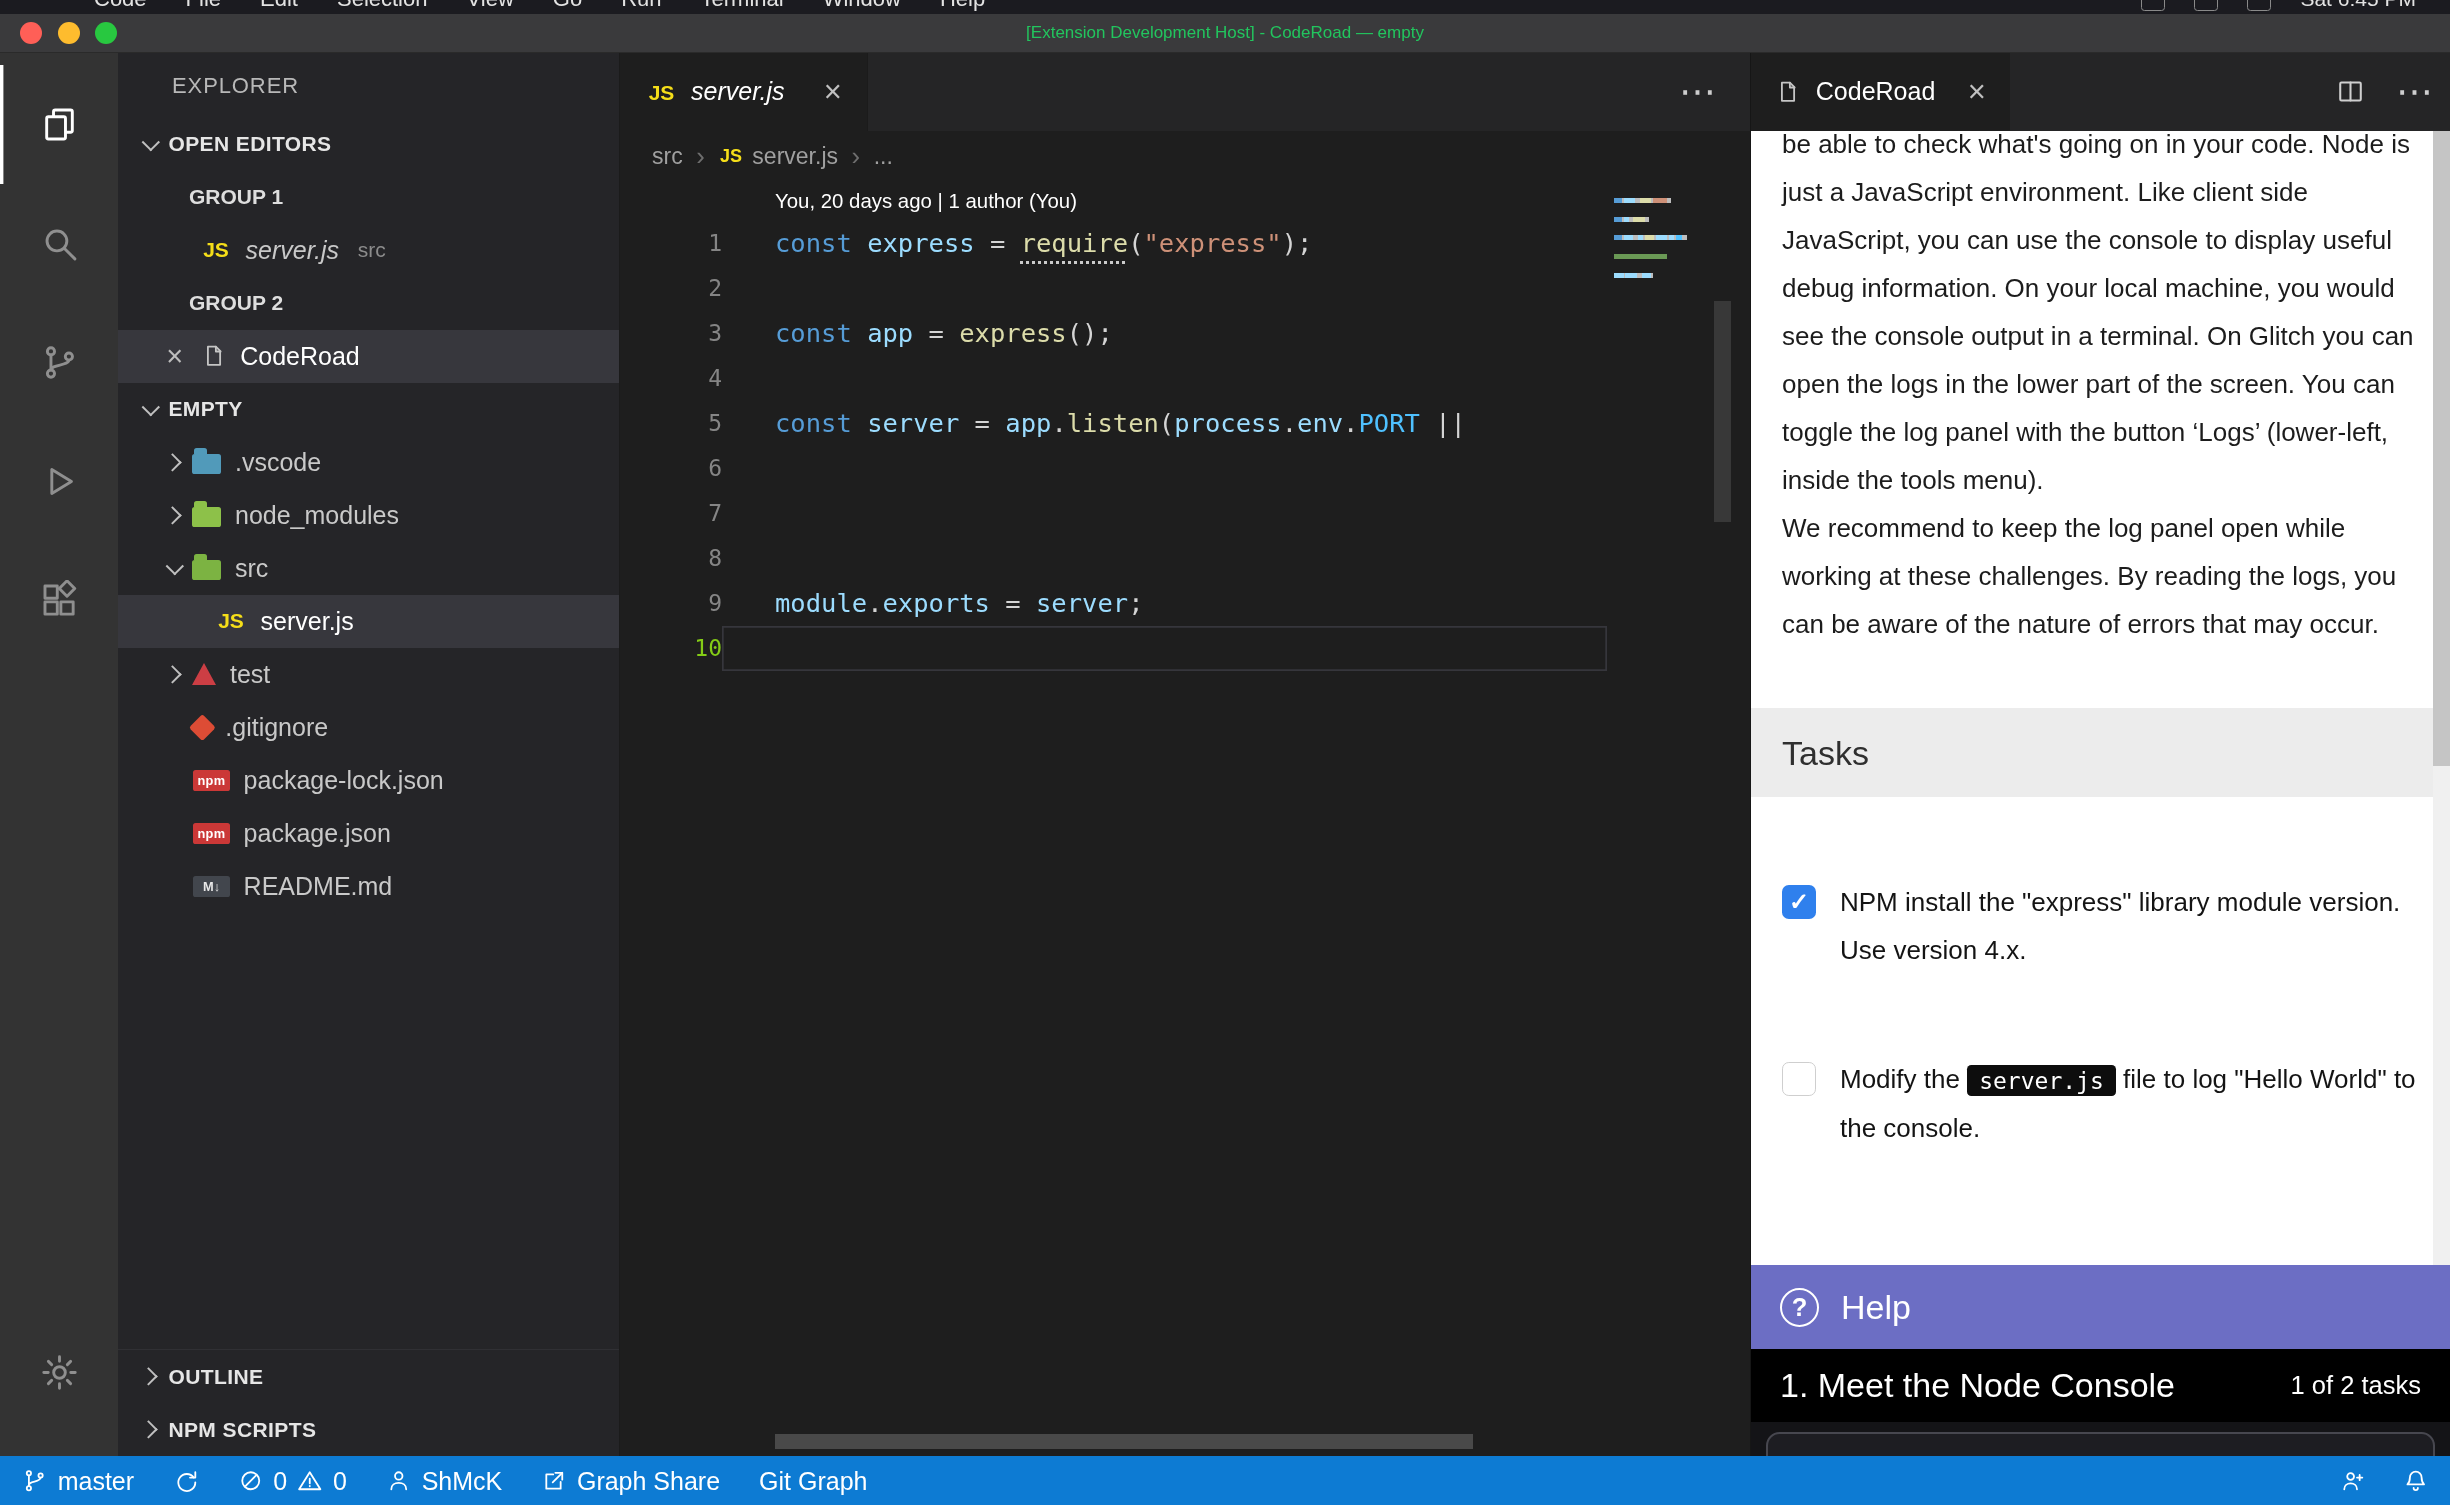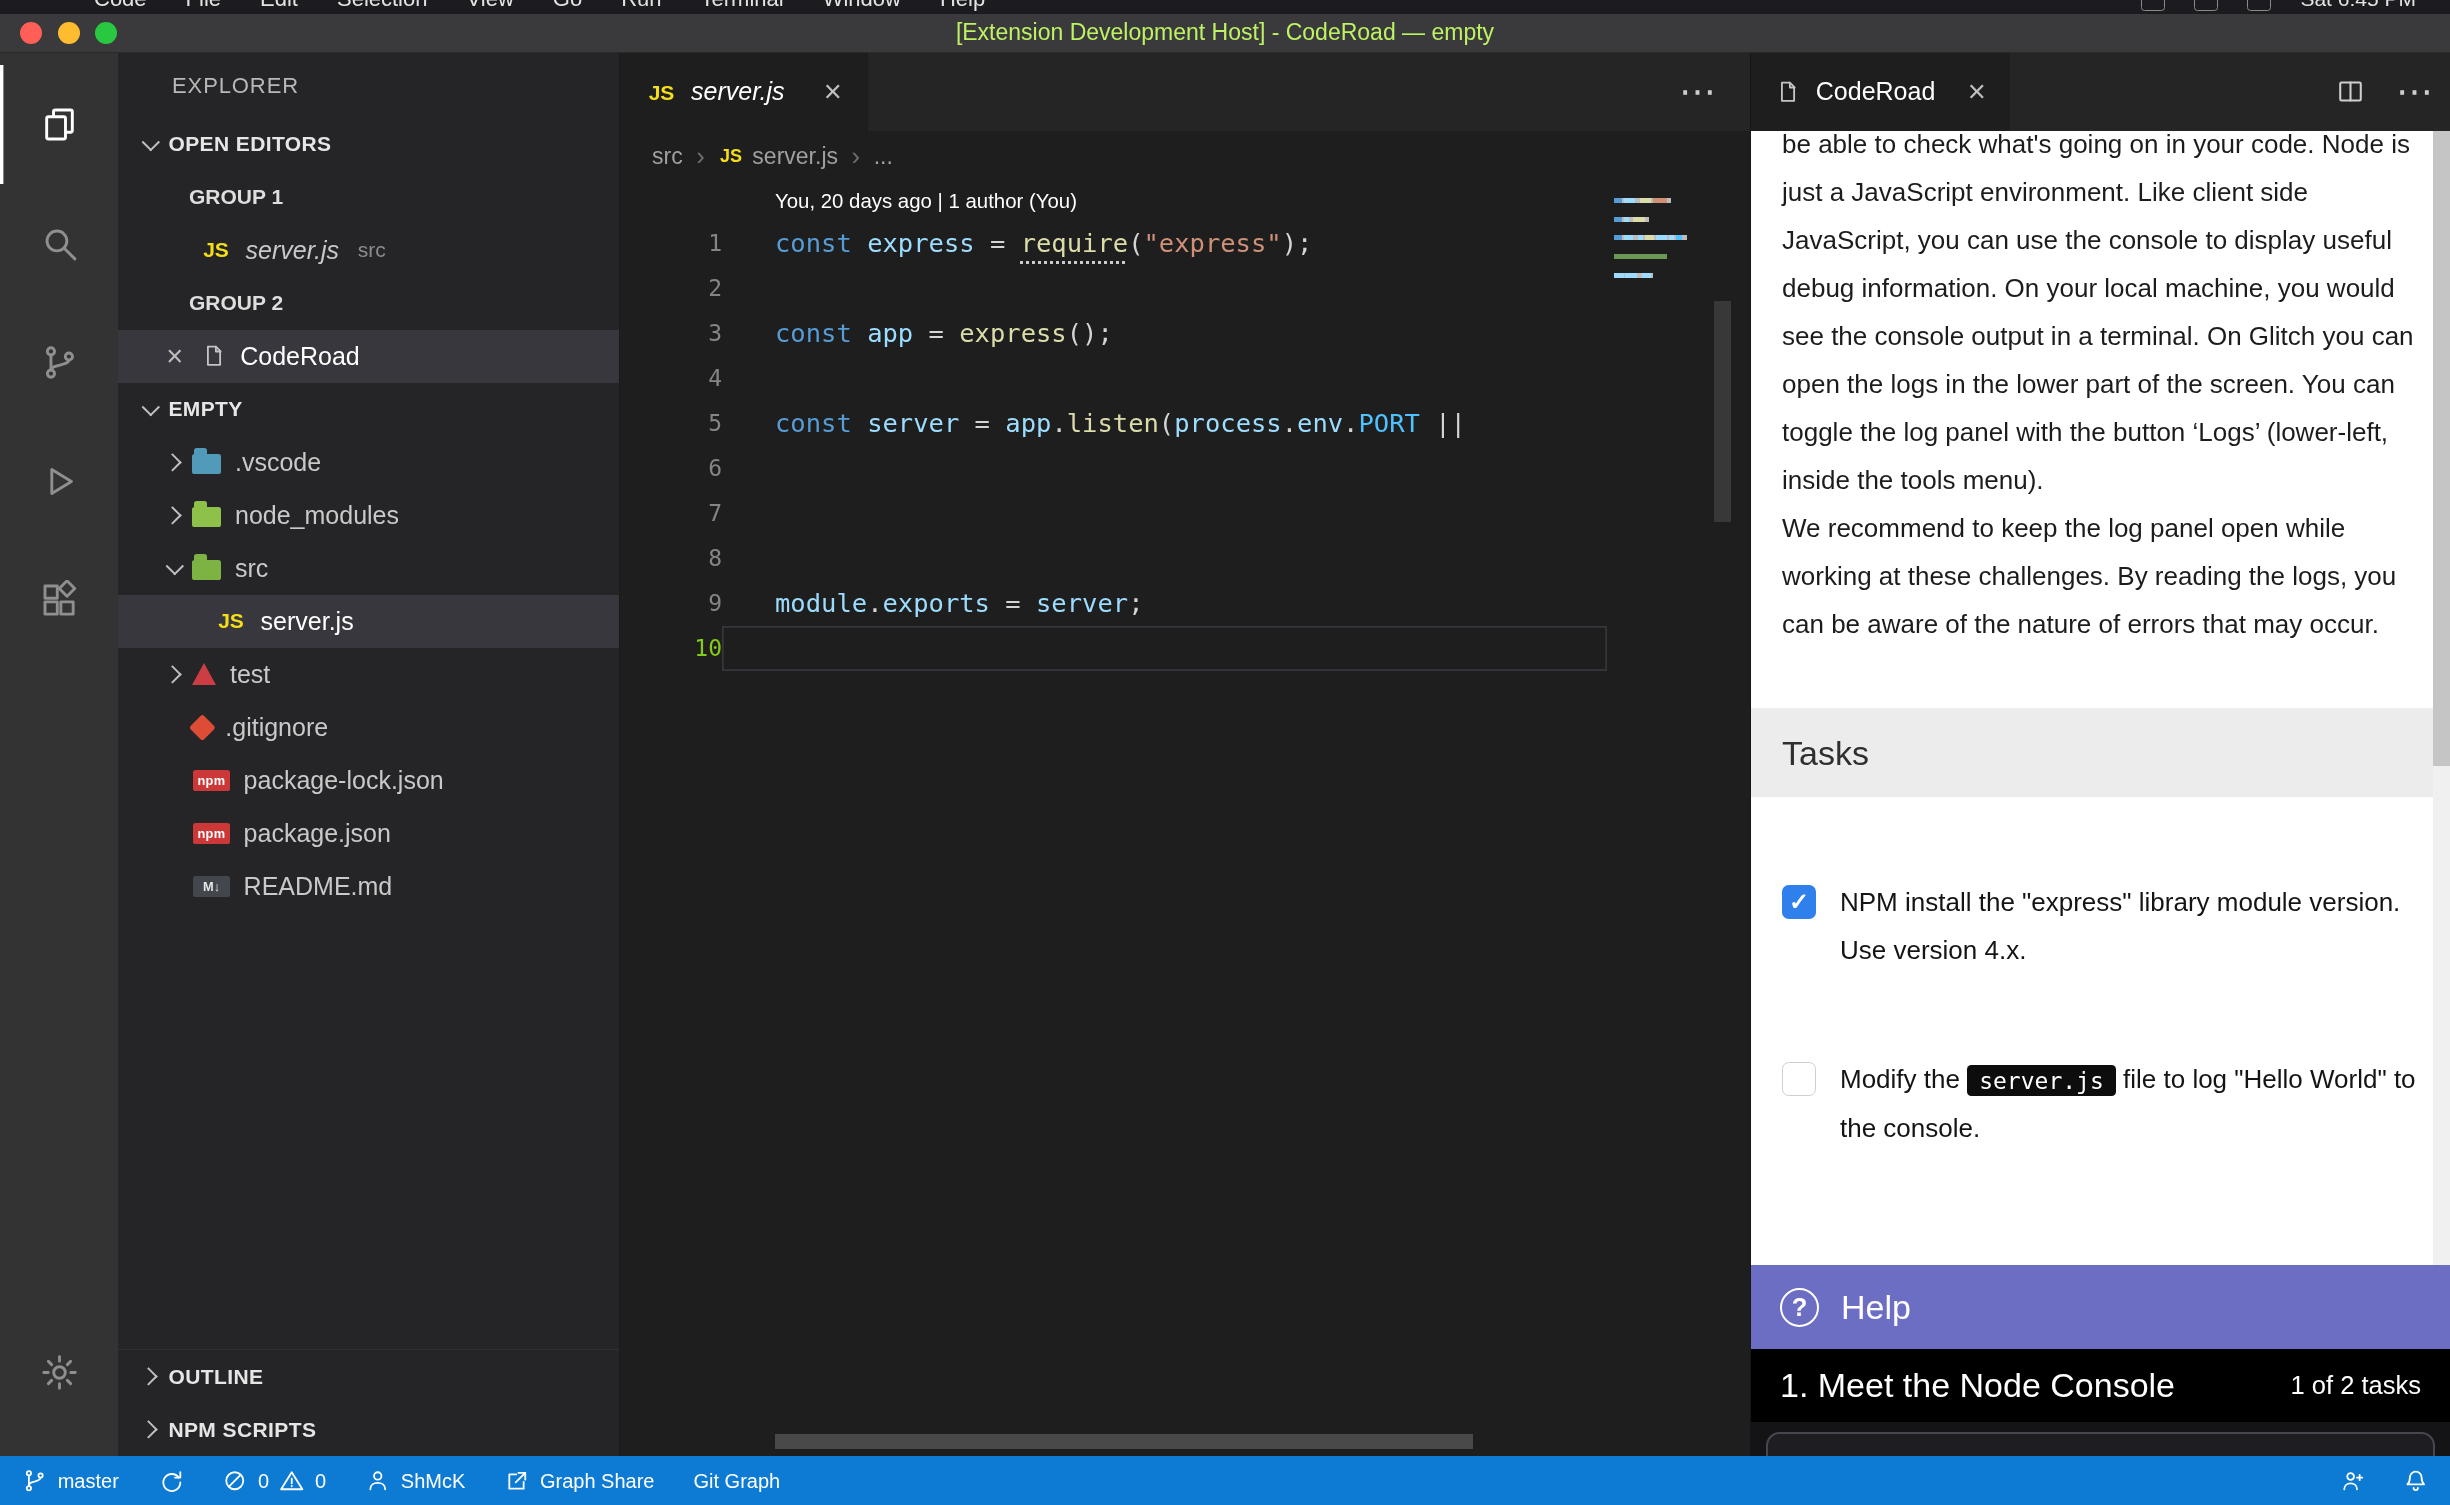--- a/index.html
+++ b/index.html
@@ -11,21 +11,21 @@
   .menustrip{height:13.6px;background:#1b1b20;overflow:hidden;position:relative;flex:none}
   .menu-items{position:absolute;left:94px;top:-17px;display:flex;gap:39px;line-height:31px;font-size:22px;color:#e3e3e3;white-space:nowrap}
   .menu-right{position:absolute;right:34px;top:-17px;display:flex;gap:29px;line-height:31px;align-items:center;font-size:21px;color:#e3e3e3}
   .mdot{width:24px;height:15.3px;border:1.7px solid #8a8a8a;border-radius:3.4px;margin-top:10.2px}
 
   
   .titlebar{height:39px;background:#3a3a3c;flex:none;position:relative;display:flex;align-items:center;justify-content:center;border-bottom:0.9px solid #2a2a2a}
   .traffic{position:absolute;left:20.4px;top:0;height:100%;display:flex;align-items:center;gap:15.3px}
   .tl{width:22px;height:22px;border-radius:50%}
   .tl.red{background:#ff5f57}.tl.yellow{background:#febc2e}.tl.green{background:#28c840}
-  .title{font-size:23px;color:#bef264}
+  .title{font-size:17px;color:#22c55e}
 
   
   .main{flex:1;display:flex;min-height:0}
 
   
   .activitybar{width:118px;background:#333;flex:none;display:flex;flex-direction:column;padding-top:12px}
   .ab-top,.ab-bottom{display:flex;flex-direction:column;align-items:stretch}
   .ab-bottom{margin-top:auto;padding-bottom:24px}
   .ab-slot{height:119px;display:flex;align-items:center;justify-content:center;color:#8f8f8f}
   .ab-slot svg{width:41px;height:41px}
@@ -113,21 +113,21 @@
   .help-q{width:39px;height:39px;border:2.6px solid #fff;border-radius:50%;display:flex;align-items:center;justify-content:center;font-size:25.5px;font-weight:bold}
   .levelbar{height:73px;background:#000;color:#fff;display:flex;align-items:center;padding:0 29px;font-size:34px;flex:none}
   .level-title{flex:1}
   .level-progress{font-size:25.5px}
   .bottom-strip{height:34px;background:#141417;position:relative;overflow:hidden;flex:none}
   .peek-btn{position:absolute;left:15.3px;right:15.3px;top:10.2px;height:61px;border:2.6px solid #47474f;border-radius:13.6px;background:#1d1d22}
   .cr-scrollbar{position:absolute;right:0;top:0;bottom:191px;width:17px;background:#f0f0f0}
   .cr-thumb{position:absolute;left:0;right:0;top:0;height:56%;background:#c5c5c5}
 
   
-  .statusbar{height:50px;background:#0d7bd3;flex:none;display:flex;align-items:center;color:#fff;font-size:20px;padding:0 22px;gap:39px}
+  .statusbar{height:50px;background:#0d7bd3;flex:none;display:flex;align-items:center;color:#fff;font-size:25px;padding:0 22px;gap:39px}
   .sb-item{display:flex;align-items:center;gap:10.2px;white-space:nowrap}
   .sb-ic{display:inline-flex}
   .sb-ic svg{width:25.5px;height:25.5px}
   .sb-right{margin-left:auto;display:flex;gap:37px}
 </style>
 </head>
 <body>
 
 <div class="menustrip">
   <div class="menu-items">

